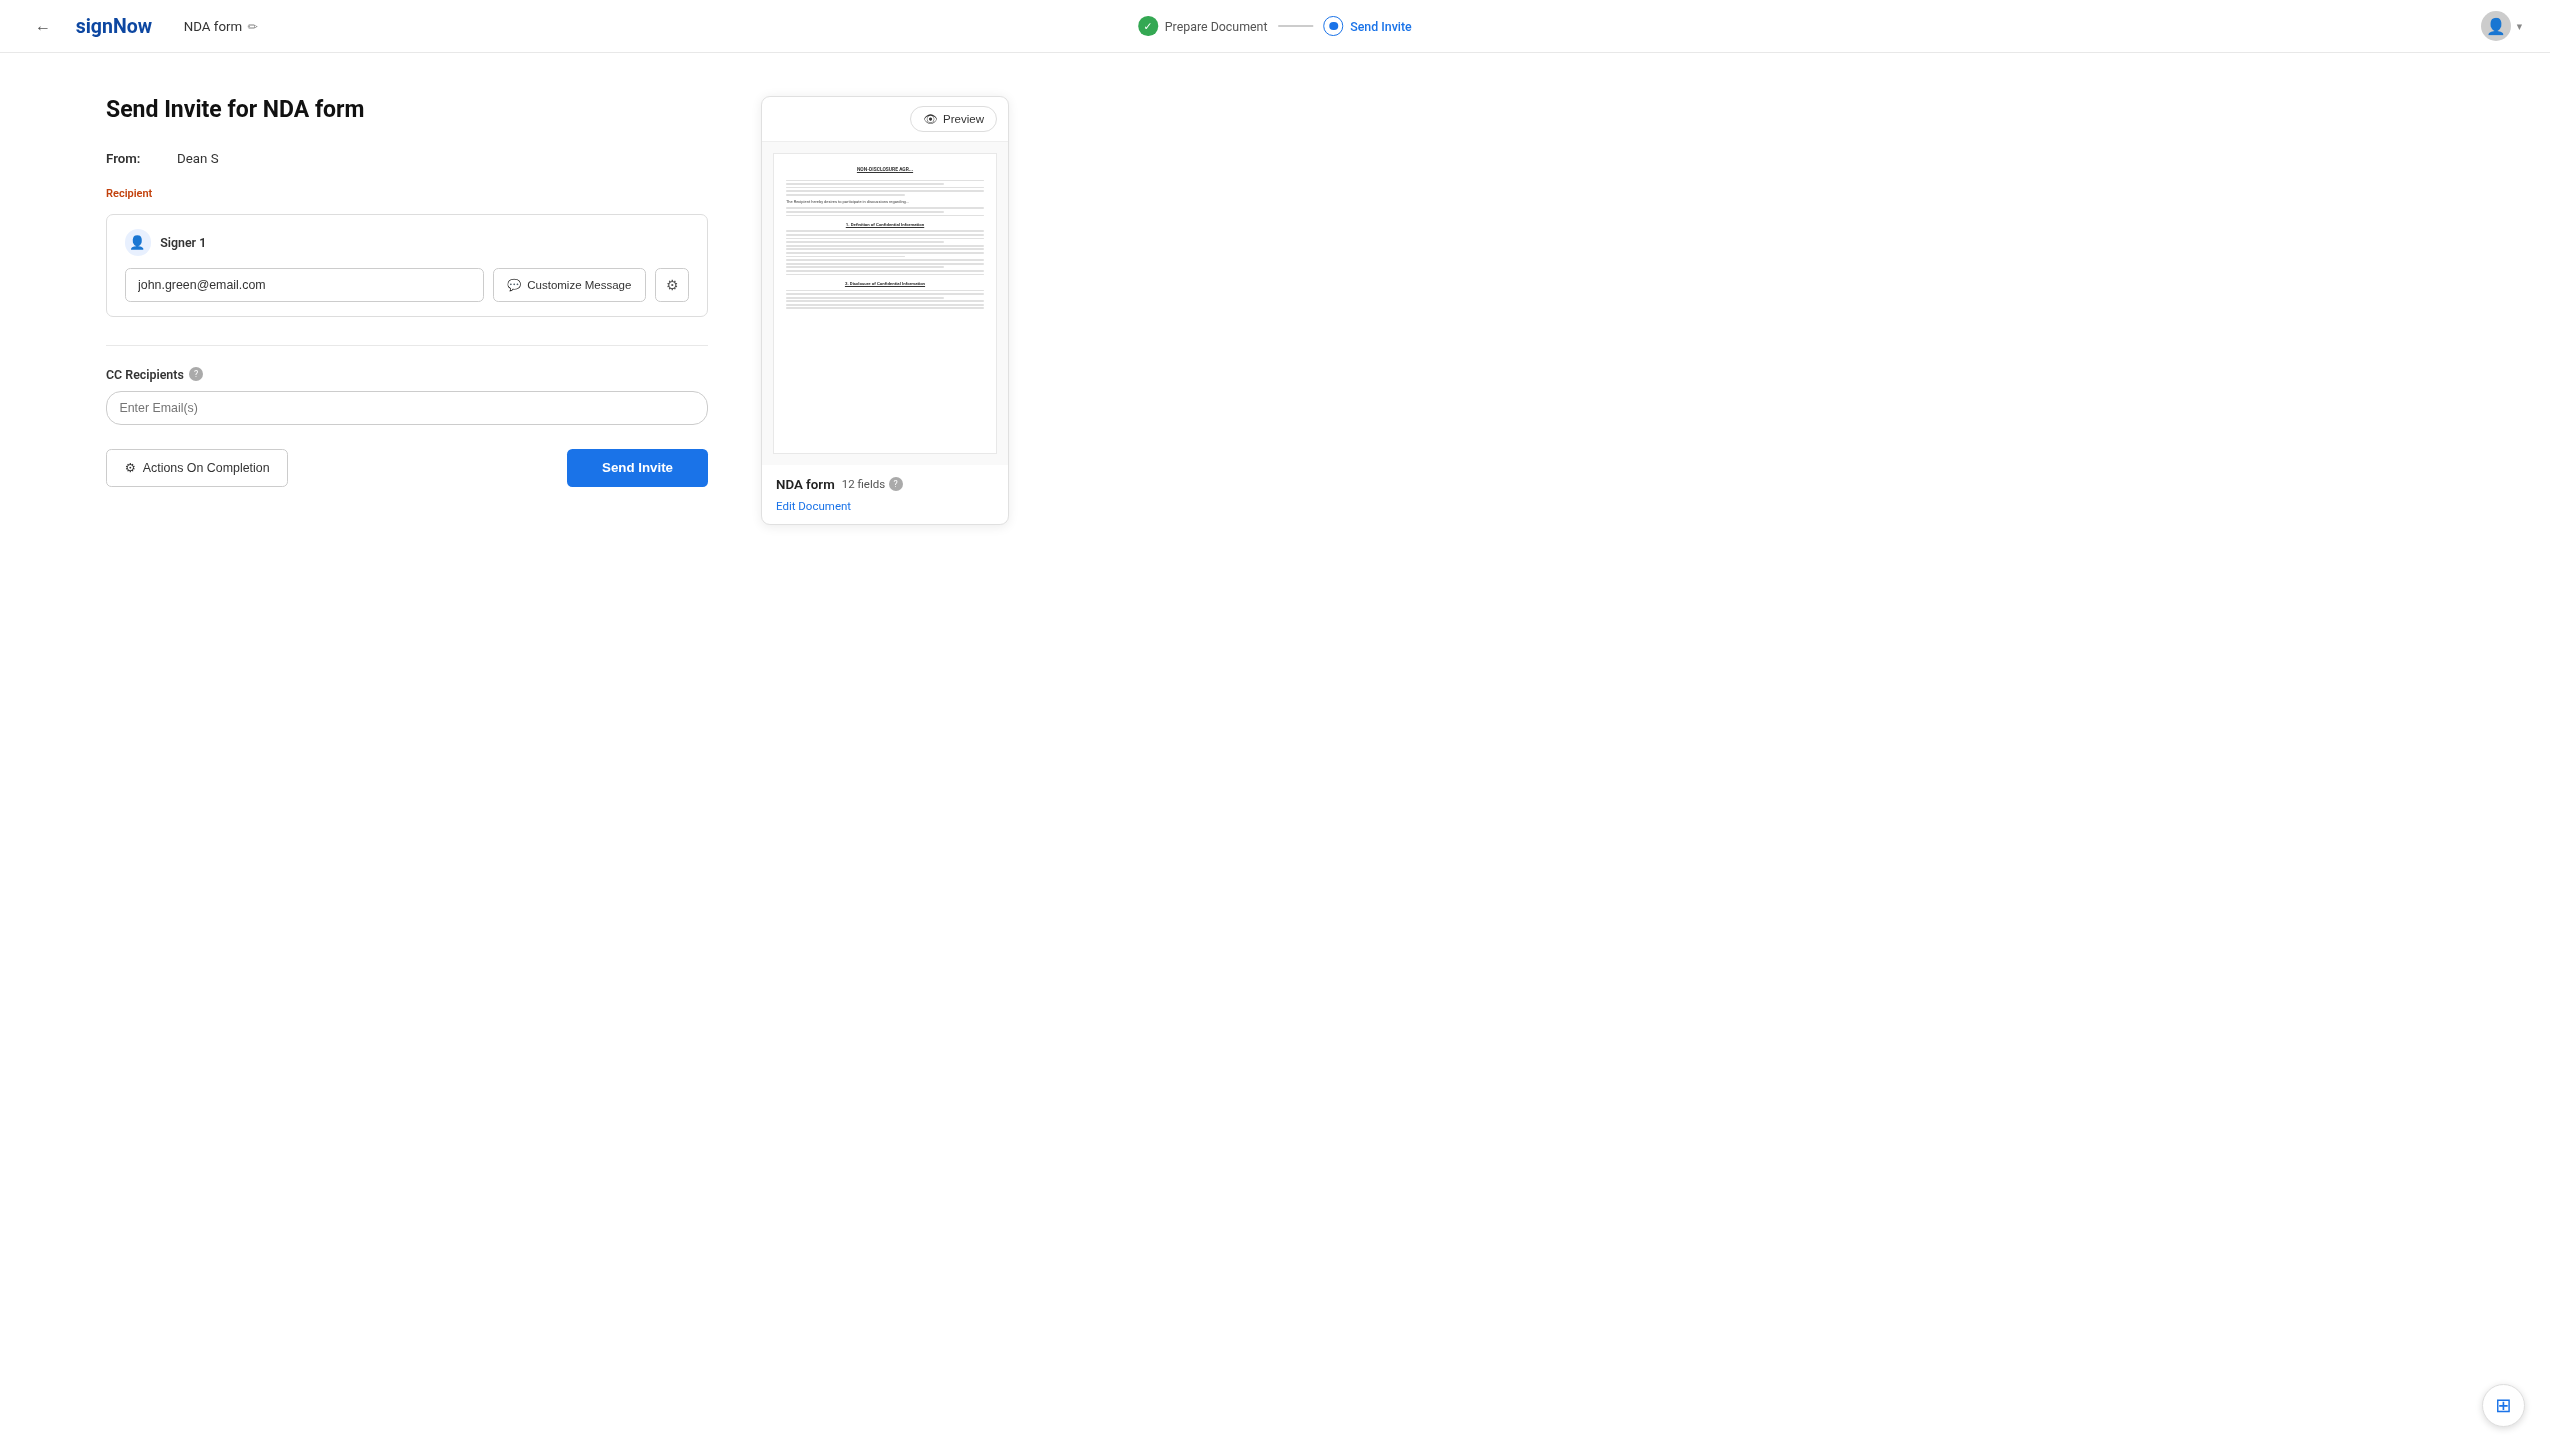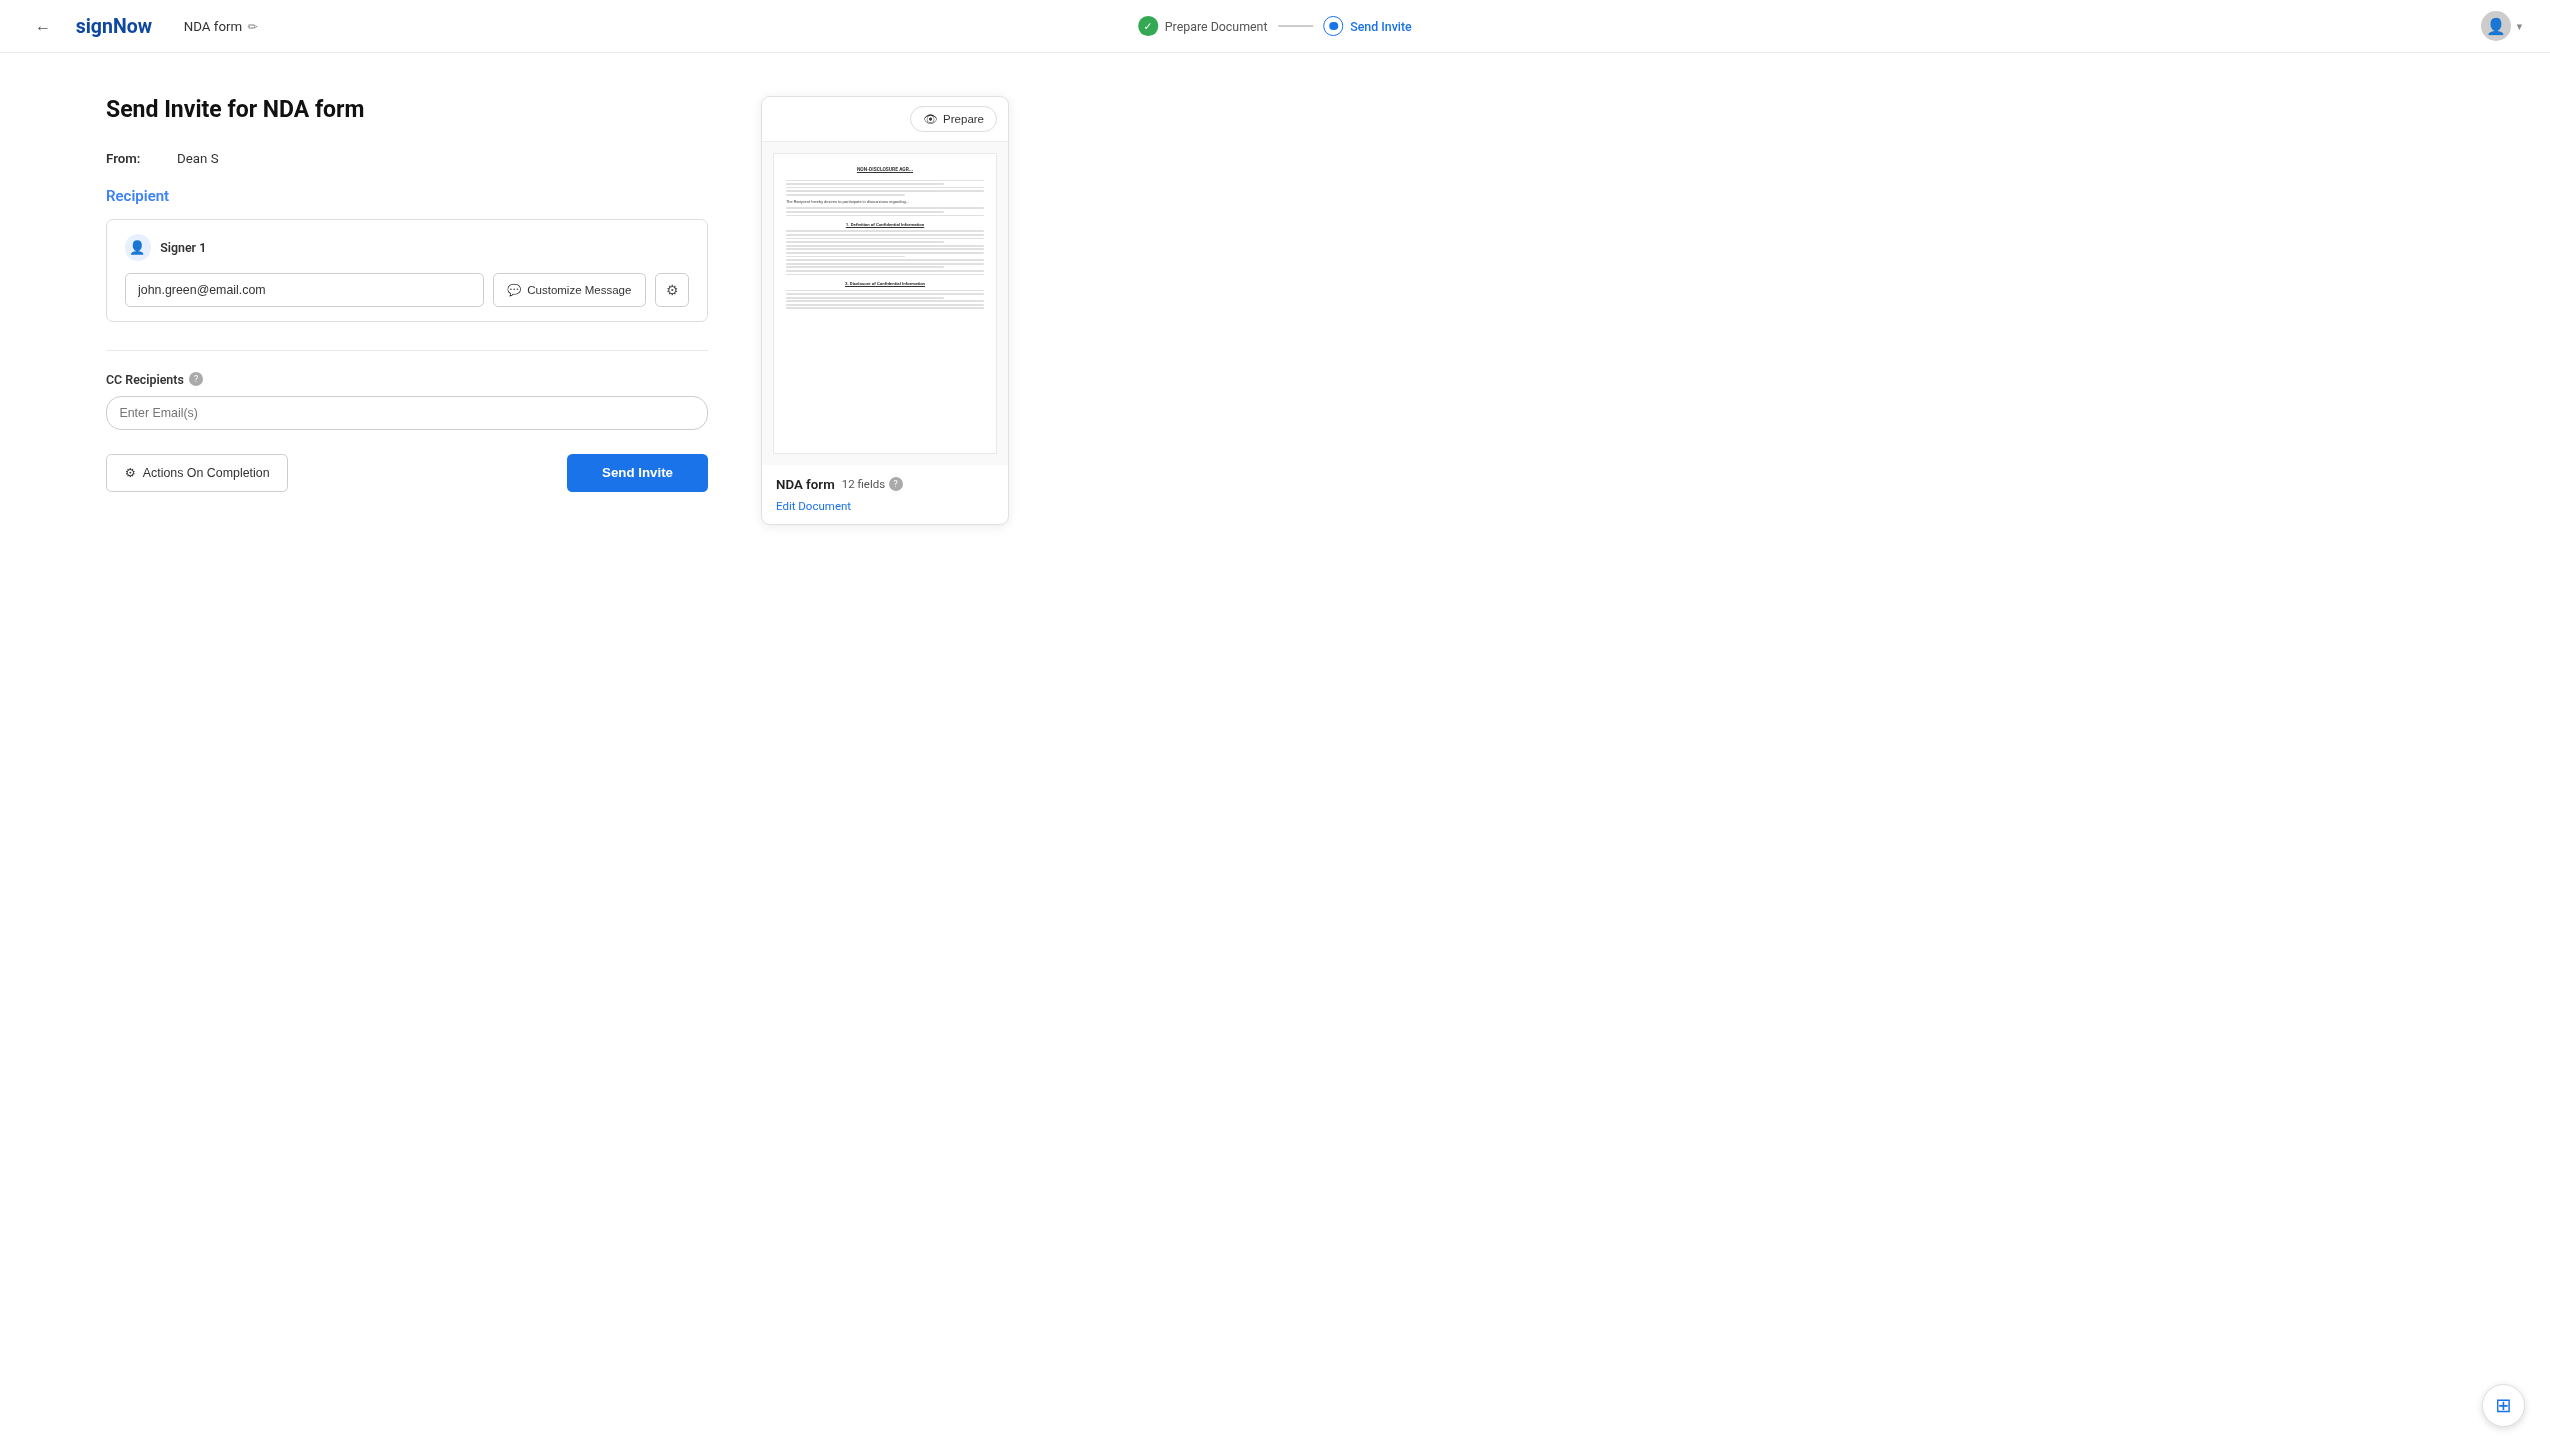--- a/index.html
+++ b/index.html
@@ -156,23 +156,23 @@
       font-weight: 600;
       color: #333;
       min-width: 71px;
     }
     .field-value {
       font-size: 13.3px;
       color: #333;
     }
 
     .section-label {
-      font-size: 15px;
+      font-size: 11px;
       font-weight: 600;
-      color: #3b82f6;
+      color: #c2410c;
       margin-bottom: 14px;
     }
 
     .recipient-box {
       border: 0.9px solid #ddd;
       border-radius: 7px;
       padding: 14px 17.7px;
       margin-bottom: 28px;
     }
     .signer-header {
@@ -511,21 +511,21 @@
         <span>Send Invite</span>
       </button>
     </div>
   </div>
 
   <div class="preview-panel">
     <div class="preview-container">
       <div class="preview-header">
         <button class="preview-btn">
           <span>👁</span>
-          <span>Prepare</span>
+          <span>Preview</span>
         </button>
       </div>
       <div class="doc-preview">
         <div class="doc-page">
           <div class="doc-page-title">NON-DISCLOSURE AGR...</div>
           <div class="doc-page-line full"></div>
           <div class="doc-page-line medium"></div>
           <div class="doc-page-line full"></div>
           <div class="doc-page-line full"></div>
           <div class="doc-page-line short"></div>

